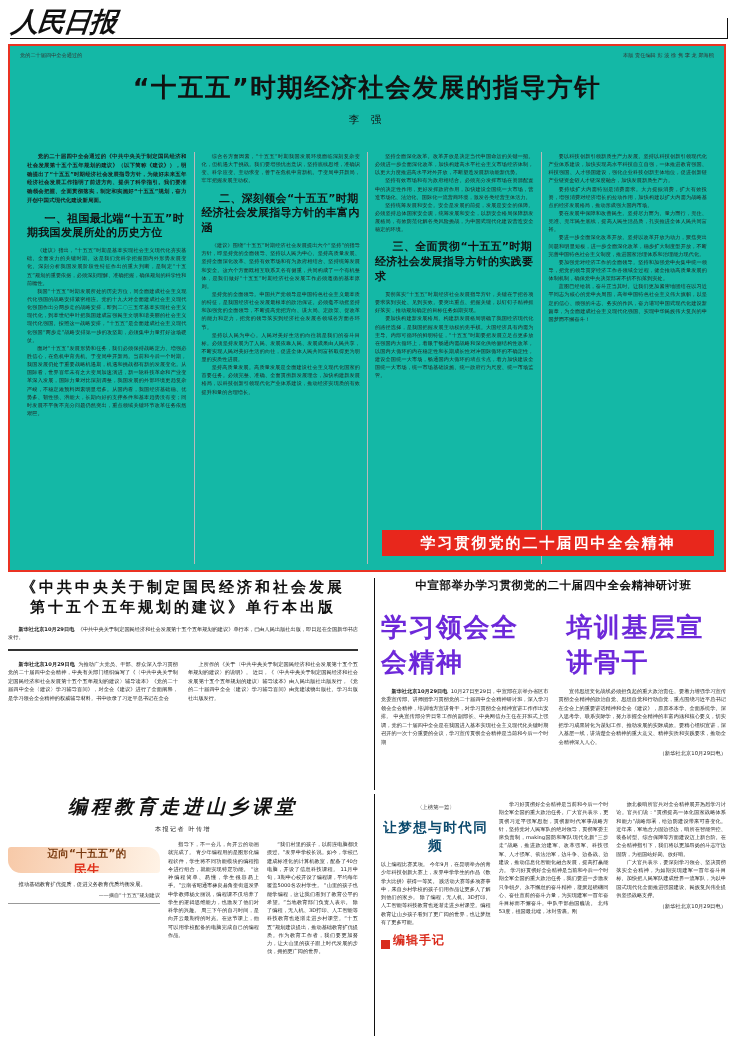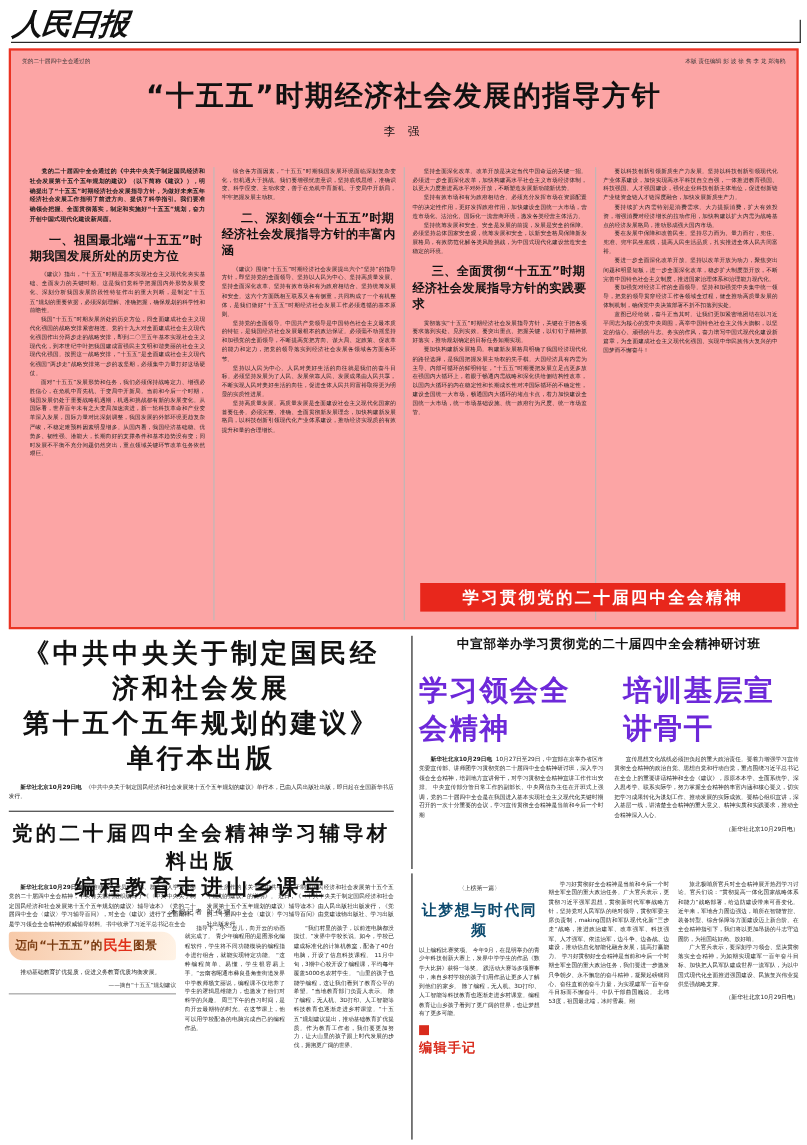--- a/index.html
+++ b/index.html
@@ -22,21 +22,21 @@
   .mast-right { position:absolute; right:10px; top:8px; display:flex; align-items:baseline; gap:7px; }
   .mast-date { font-size:8.5px; color:#111; letter-spacing:.2px; }
   .mast-pageno { font-family:"DejaVu Serif","Liberation Serif",serif; font-size:22px; font-weight:normal; color:#111; }
   .mast-section { font-size:21px; font-weight:bold; color:#111; letter-spacing:1px; }
   .mast-rule { position:absolute; left:10px; right:6px; top:38px; height:1px; background:#111; }
   .mast-tick { position:absolute; right:6px; top:18px; width:1px; height:21px; background:#111; }
 
   
   .redblock {
     position:absolute; left:8px; top:44px; width:718px; height:528px;
-    border:2.5px solid #ea3323; background:#fca5a5;
+    border:2.5px solid #ea3323; background:#14b8a6;
   }
   .rb-inner { position:relative; width:100%; height:100%; padding:6px 8px; }
   .kicker-row { display:flex; justify-content:space-between; font-size:5.2px; color:#333; padding:0 2px 2px 2px; }
 
   .headline {
     text-align:center; font-size:25.5px; font-weight:bold; color:#111;
     letter-spacing:1.5px; margin-top:12px; line-height:1.1;
     font-family:"DejaVu Sans","Liberation Sans",sans-serif;
   }
   .byline { text-align:center; font-size:10.5px; color:#111; margin-top:12px; letter-spacing:4px; }
@@ -59,21 +59,21 @@
     font-size:15px; font-weight:bold; letter-spacing:2px;
   }
 
   
   .midband { position:absolute; left:8px; top:578px; width:718px; height:212px; }
   .mid-left { position:absolute; left:0; top:0; width:358px; height:212px; padding-right:8px; }
   .mid-right { position:absolute; left:366px; top:0; width:352px; height:212px; padding-left:6px;
                border-left:1px solid #111; }
 
   .bigtitle {
-    text-align:center; font-size:24px; font-weight:bold; color:#111;
+    text-align:center; font-size:15px; font-weight:bold; color:#111;
     letter-spacing:3px; line-height:1.32;
     font-family:"DejaVu Serif","Liberation Serif",serif;
   }
   .bigtitle2 { text-align:center; font-size:18.5px; font-weight:bold; color:#111;
     letter-spacing:3px; line-height:1.32; font-family:"DejaVu Serif","Liberation Serif",serif; }
   .shouldertitle { text-align:center; font-size:11.5px; color:#111; font-weight:bold; letter-spacing:.5px; margin-bottom:17px; }
   .twintitle { display:flex; justify-content:flex-start; gap:26px; font-size:26px; font-weight:bold;
                color:#6d28d9; letter-spacing:1.5px; }
 
   .news2col { display:grid; grid-template-columns:1fr 1fr; gap:10px; margin-top:7px; }
@@ -82,44 +82,45 @@
   .dateline { font-weight:700; }
   .hr-thick { height:1.6px; background:#333; margin:8px 0 9px 0; }
 
   
   .bottomband { position:absolute; left:8px; top:794px; width:718px; height:242px; }
   .bb-left { position:absolute; left:0; top:0; width:358px; height:242px; padding-right:8px; }
   .bb-right { position:absolute; left:366px; top:0; width:352px; height:242px; padding-left:6px;
               border-left:1px solid #111; }
 
   .bb-title { text-align:center; font-size:19px; font-weight:bold; color:#111; letter-spacing:4px;
-              font-family:"DejaVu Serif","Liberation Serif",serif; }
+              font-family:"DejaVu Serif","Liberation Serif",serif;font-style:italic; }
   .bb-byline { text-align:center; font-size:6px; color:#222; margin-top:5px; letter-spacing:1.5px; }
 
   .badge {
     position:relative; width:152px; height:26px; margin-top:7px;
     background:linear-gradient(100deg,#f7c9a8 0%,#fbe0cb 55%,#fff3e6 100%);
     border-radius:3px 13px 3px 13px; display:flex; align-items:center; padding-left:6px;
     overflow:hidden;
+    flex-direction:column;
   }
   .badge-txt { font-size:10.5px; font-weight:bold; color:#7a3b10; letter-spacing:.3px; white-space:nowrap; }
   .badge-red { font-size:13px; font-weight:bold; color:#e0301a; margin:0 1px; }
 
   .quotebox { width:152px; margin-top:7px; border-bottom:0.8px solid #999; padding-bottom:4px; }
   .quote-t { font-size:5.3px; line-height:1.7; color:#222; text-indent:2em; text-align:justify; }
   .quote-src { font-size:5.1px; color:#333; text-align:right; margin-top:3px; }
 
   .bb-cols3 { display:grid; grid-template-columns:1fr 1fr 1fr; gap:8px; margin-top:6px; }
 
   .subhead-c { text-align:center; font-size:13.5px; font-weight:bold; color:#0c4a6e;
                letter-spacing:1.5px; margin:8px 0 5px 0; }
   .tag-c { text-align:center; font-size:5.4px; color:#333; margin-top:4px; }
 
   .editorbadge {
-    display:inline-flex; align-items:flex-start; gap:3px; margin-top:6px;flex-direction:column;
+    display:inline-flex; align-items:flex-end; gap:3px; margin-top:6px;
   }
   .eb-sq { width:9px; height:9px; background:#d92b1c; }
   .eb-tx { font-size:12px; font-weight:bold; color:#d92b1c; letter-spacing:1px; }
 
   .endnote { font-size:5.3px; color:#222; text-align:right; margin-top:4px; }
   .flowtext { font-size:5.15px; line-height:1.6; color:#1d1d1d; text-align:justify; text-indent:2em; }
   .nohang { text-indent:0; }
 </style>
 </head>
 <body>
@@ -191,21 +192,20 @@
         <div class="bigtitle">《中共中央关于制定国民经济和社会发展</div>
         <div class="bigtitle">第十五个五年规划的建议》单行本出版</div>
         <div class="news1col">
           <div class="ntext"><span class="dateline">新华社北京10月29日电</span>&nbsp;&nbsp;<span>《中共中央关于制定国民经济和社会发展第十五个五年规划的建议》单行本，已由人民出版社出版，即日起在全国新华书店发行。</span></div>
         </div>
       </div>
 
       <div class="hr-thick"></div>
 
       <div>
-        <div class="bigtitle2">党的二十届四中全会精神学习辅导材料出版</div>
         <div class="news2col">
           <div class="ntext"><span class="dateline">新华社北京10月29日电</span>&nbsp;&nbsp;<span>为推动广大党员、干部、群众深入学习贯彻党的二十届四中全会精神，中央有关部门组织编写了《〈中共中央关于制定国民经济和社会发展第十五个五年规划的建议〉辅导读本》《党的二十届四中全会〈建议〉学习辅导百问》，对全会《建议》进行了全面阐释，是学习领会全会精神的权威辅导材料。书中收录了习近平总书记在全会</span></div>
           <div class="ntext">上所作的《关于〈中共中央关于制定国民经济和社会发展第十五个五年规划的建议〉的说明》。
 近日，《〈中共中央关于制定国民经济和社会发展第十五个五年规划的建议〉辅导读本》由人民出版社出版发行，《党的二十届四中全会〈建议〉学习辅导百问》由党建读物出版社、学习出版社出版发行。</div>
         </div>
       </div>
     </div>
 
     <div class="mid-right">
       <div class="shouldertitle">中宣部举办学习贯彻党的二十届四中全会精神研讨班</div>

